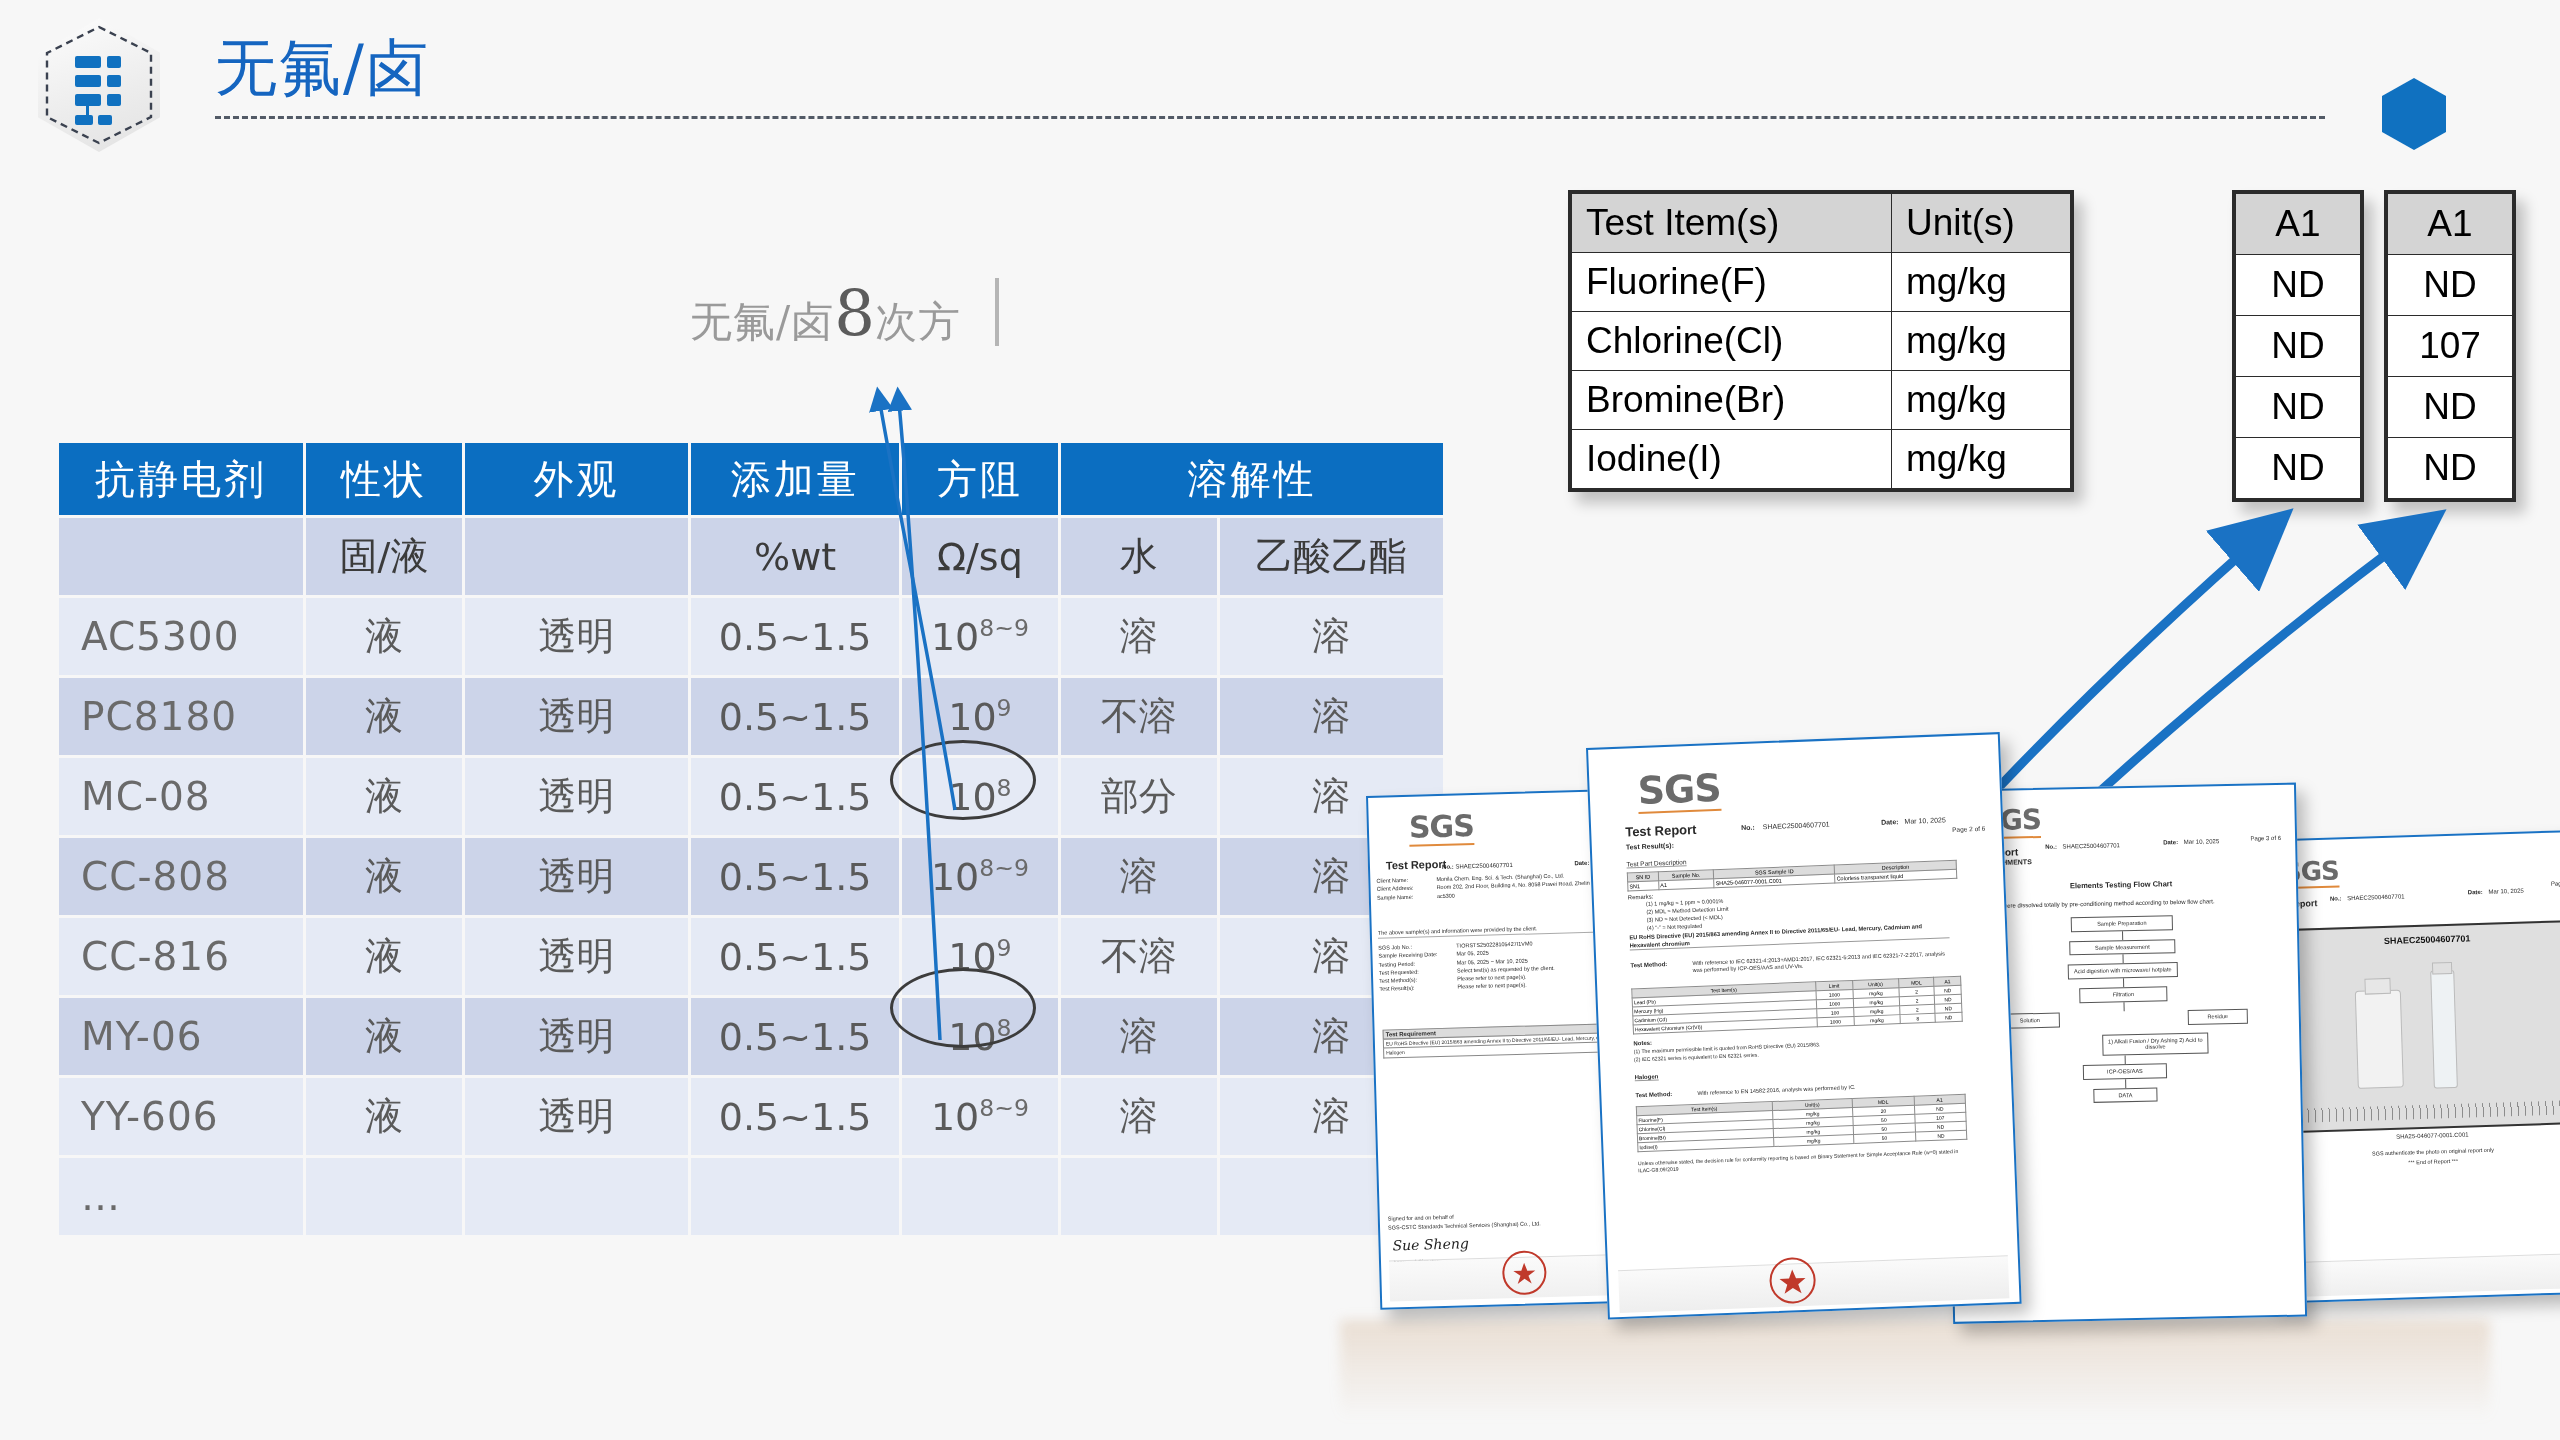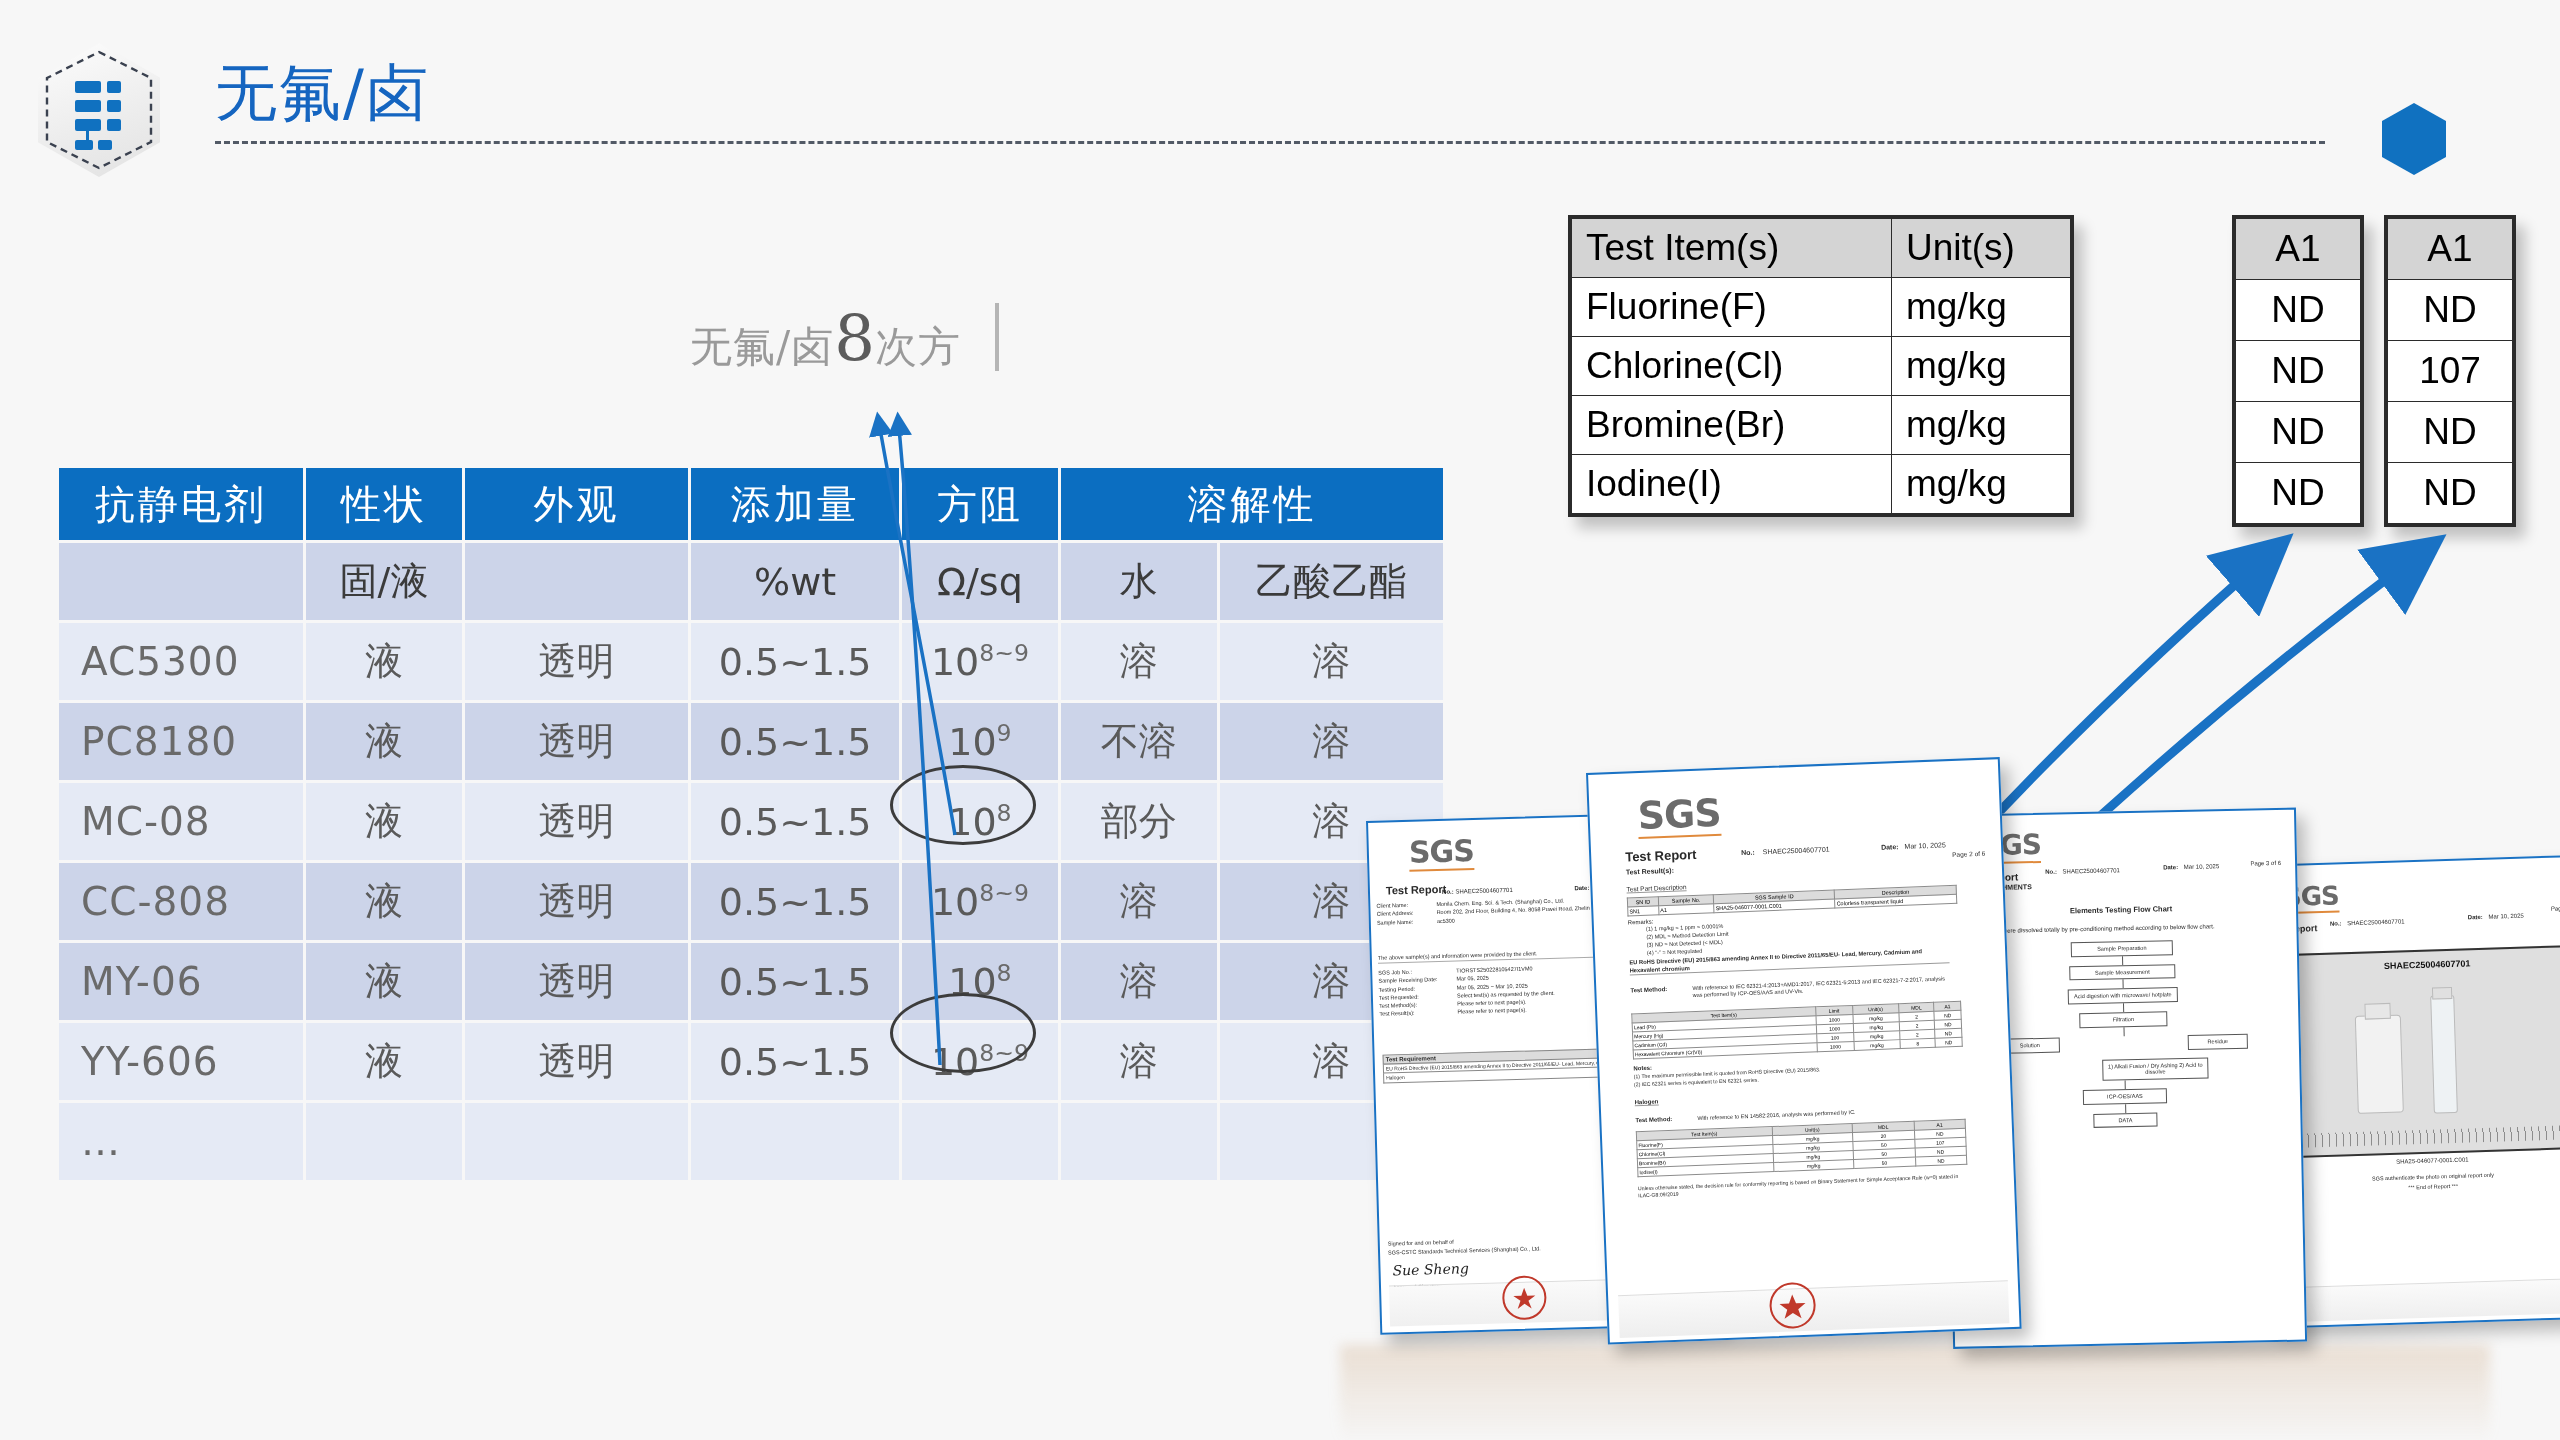--- a/index.html
+++ b/index.html
@@ -3,21 +3,21 @@
 <meta charset="utf-8">
 <style>
   html,body{margin:0;padding:0;}
   body{
     width:2560px;height:1440px;overflow:hidden;position:relative;
     background:#f7f7f7;
     font-family:"Liberation Sans","DejaVu Sans",sans-serif;
   }
 
   
-  #slide{position:absolute;inset:0;background:#f7f7f7;margin-top:25px;}
+  #slide{position:absolute;inset:0;background:#f7f7f7;}
 
   
   .hdr{position:absolute;left:0;top:0;width:2560px;height:170px;}
   .badge{position:absolute;left:38px;top:18px;width:122px;height:134px;}
   .badge .hexouter{
     position:absolute;inset:0;
     background:linear-gradient(160deg,#fdfdfd 0%,#ececec 60%,#e2e2e2 100%);
     clip-path:polygon(50% 0%,100% 26%,100% 74%,50% 100%,0% 74%,0% 26%);
     filter:drop-shadow(3px 5px 5px rgba(0,0,0,.28));
   }
@@ -231,20 +231,29 @@
         </tr>
         <tr class="r-b">
           <td class="cellname">CC-808</td>
           <td>液</td>
           <td>透明</td>
           <td>0.5~1.5</td>
           <td><span>10</span><span class="sup">8~9</span></td>
           <td>溶</td>
           <td>溶</td>
         </tr>
+        <tr class="r-a">
+          <td class="cellname">CC-816</td>
+          <td>液</td>
+          <td>透明</td>
+          <td>0.5~1.5</td>
+          <td><span>10</span><span class="sup">9</span></td>
+          <td>不溶</td>
+          <td>溶</td>
+        </tr>
         <tr class="r-b">
           <td class="cellname">MY-06</td>
           <td>液</td>
           <td>透明</td>
           <td>0.5~1.5</td>
           <td><span>10</span><span class="sup">8</span></td>
           <td>溶</td>
           <td>溶</td>
         </tr>
         <tr class="r-a">

